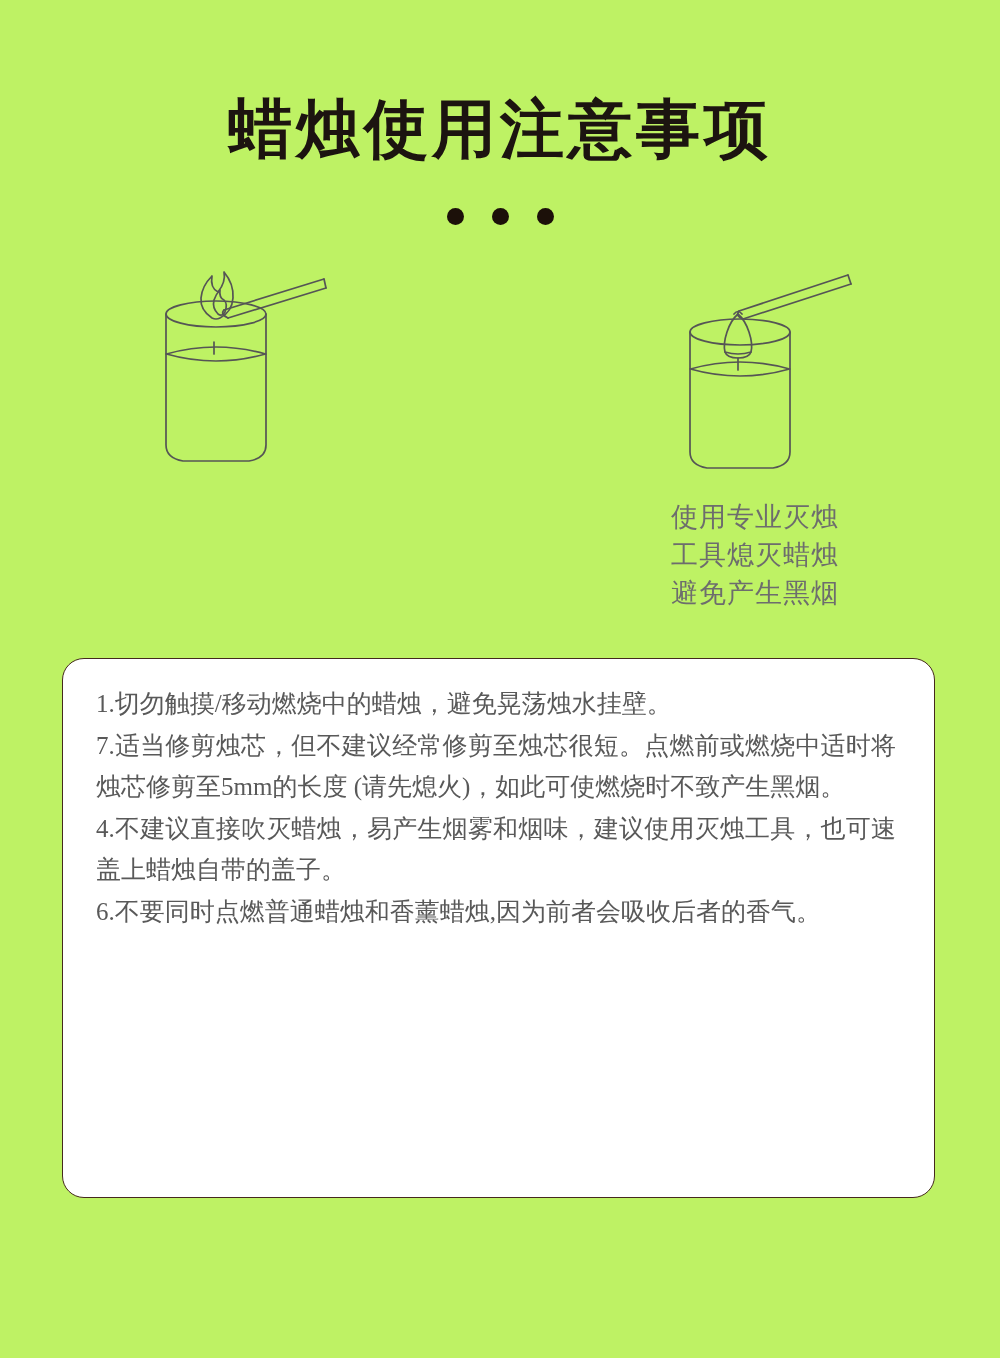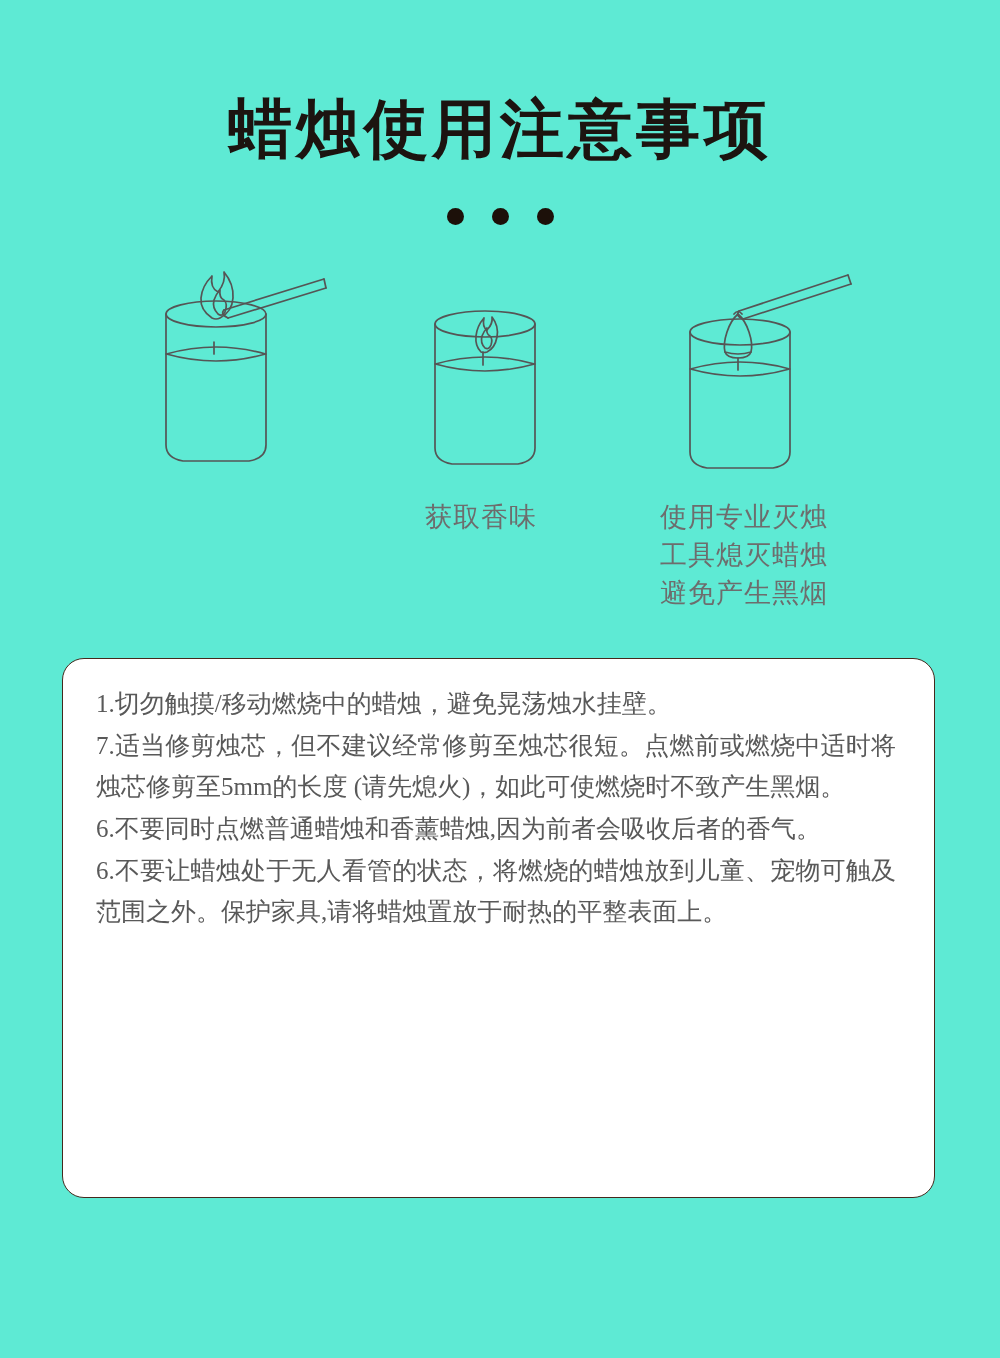--- a/index.html
+++ b/index.html
@@ -7,21 +7,21 @@
     padding: 0;
     background: #ffffff;
   }
   body {
     font-family: "Liberation Sans", "DejaVu Sans", sans-serif;
   }
   .page {
     position: relative;
     width: 1000px;
     height: 1358px;
-    background: #5eead4;
+    background: #bef264;
     overflow: hidden;
     margin: 0 auto;
   }
 
   
   .title {
     position: absolute;
     left: 0;
     top: 96px;
     width: 1000px;
@@ -84,21 +84,21 @@
     top: 236px;
     font-family: "Liberation Sans", "DejaVu Sans", sans-serif;
     font-size: 27px;
     line-height: 38px;
     color: #6d6d6d;
     letter-spacing: 1px;
     white-space: pre-line;
   }
   .illus-col.c1 .caption { left: 100px; }
   .illus-col.c2 .caption { left: 100px; }
-  .illus-col.c3 .caption { left: 105px; }
+  .illus-col.c3 .caption { left: 116px; }
 
   
   .notes-box {
     position: absolute;
     left: 62px;
     top: 658px;
     width: 873px;
     height: 540px;
     border: 1.6px solid #45291d;
     border-radius: 22px;
@@ -155,40 +155,20 @@
           <path d="M190 52 Q184 46 186 38 Q188 32 192 28 Q191 36 196 38 Q200 42 197 50 Q194 55 190 52 Z"></path>
 
           <path d="M196 48 L296 17"></path>
           <path d="M200 56 L298 26"></path>
           <path d="M296 17 L298 26"></path>
           <path d="M196 48 Q192 52 200 56"></path>
         </svg>
       </div>
     </div>
 
-    <div class="illus-col c2">
-      <div class="art">
-        <svg width="300" height="230" viewBox="0 0 300 230" fill="none" stroke="#555555" stroke-width="1.7" stroke-linecap="round" stroke-linejoin="round">
-
-          <path d="M110 62 L110 186 Q110 199 127 202 L193 202 Q210 199 210 186 L210 62"></path>
-
-          <ellipse cx="160" cy="62" rx="50" ry="13"></ellipse>
-
-          <path d="M110.4 102 Q160 116 209.6 102"></path>
-          <path d="M110.4 102 Q160 88 209.6 102"></path>
-
-          <path d="M158 90 L158 103"></path>
-
-          <path d="M156 90 Q150 84 151 74 Q152 64 159 56 Q157 65 162 68 Q168 62 167 55
-                   Q174 64 172 75 Q170 86 162 90 Q159 91 156 90 Z"></path>
-          <path d="M160 86 Q155 81 157 74 Q159 69 162 66 Q161 72 165 74 Q168 77 166 83 Q164 88 160 86 Z"></path>
-        </svg>
-      </div>
-      <div class="caption">获取香味</div>
-    </div>
 
     <div class="illus-col c3">
       <div class="art">
         <svg width="300" height="230" viewBox="0 0 300 230" fill="none" stroke="#555555" stroke-width="1.7" stroke-linecap="round" stroke-linejoin="round">
 
           <path d="M135 70 L135 190 Q135 203 152 206 L218 206 Q235 203 235 190 L235 70"></path>
 
           <ellipse cx="185" cy="70" rx="50" ry="13"></ellipse>
 
           <path d="M135.4 107 Q185 121 234.6 107"></path>
@@ -212,18 +192,18 @@
 工具熄灭蜡烛
 避免产生黑烟</div>
     </div>
 
   </div>
 
   <div class="notes-box">
     <div class="notes-inner">
       <p class="note">1.切勿触摸/移动燃烧中的蜡烛，避免晃荡烛水挂壁。</p>
       <p class="note">7.适当修剪烛芯，但不建议经常修剪至烛芯很短。点燃前或燃烧中适时将烛芯修剪至5mm的长度 (请先熄火)，如此可使燃烧时不致产生黑烟。</p>
+      <p class="note">4.不建议直接吹灭蜡烛，易产生烟雾和烟味，建议使用灭烛工具，也可速盖上蜡烛自带的盖子。</p>
       <p class="note">6.不要同时点燃普通蜡烛和香薰蜡烛,因为前者会吸收后者的香气。</p>
-      <p class="note">6.不要让蜡烛处于无人看管的状态，将燃烧的蜡烛放到儿童、宠物可触及范围之外。保护家具,请将蜡烛置放于耐热的平整表面上。</p>
     </div>
   </div>
 
 </div>
 
 </body></html>

